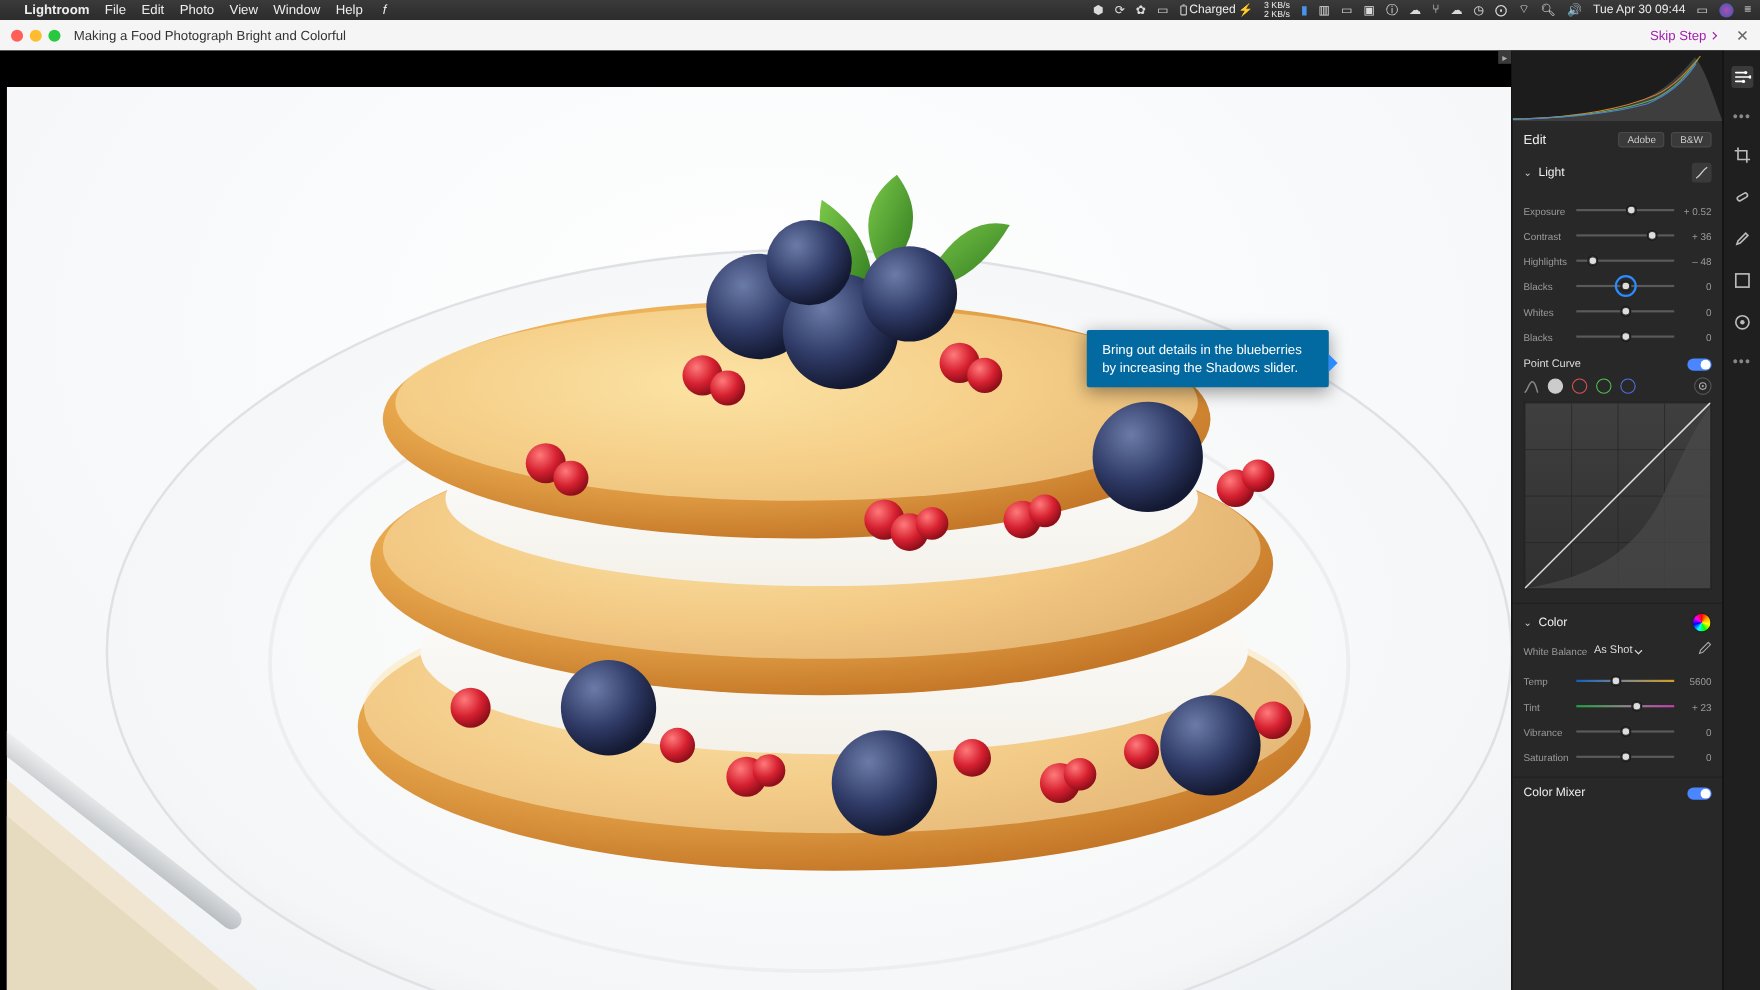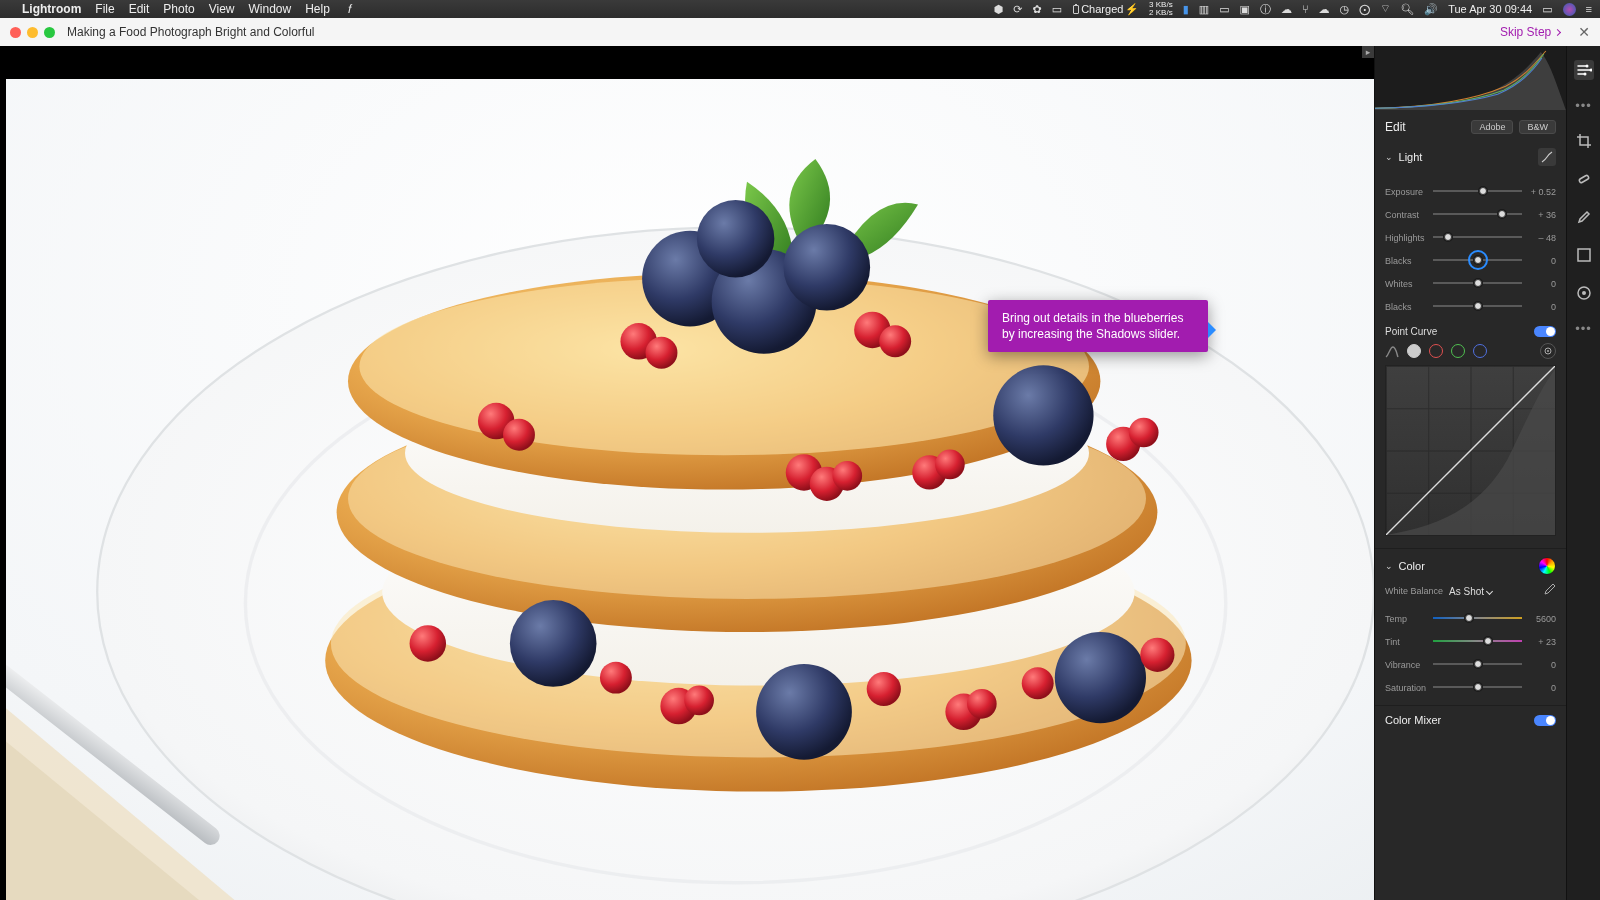--- a/index.html
+++ b/index.html
@@ -94,21 +94,21 @@
   .curvebox svg{position:absolute;inset:0;}
   .toggle{width:22px;height:11px;background:#4a86ff;border-radius:6px;position:relative;}
   .toggle::after{content:"";position:absolute;right:1px;top:1px;width:9px;height:9px;background:#fff;border-radius:50%;}
   
   .wb-row{display:flex;align-items:center;gap:6px;margin-bottom:2px;}
   .wb-row .lbl{color:var(--txt-dim);font-size:9px;}
   .wb-row .drop{color:#ddd;display:flex;align-items:center;gap:3px;font-size:10px;}
   .eyedrop{margin-left:auto;color:#aaa;}
   .colorring{width:18px;height:18px;border-radius:50%;background:conic-gradient(red,orange,yellow,lime,cyan,blue,magenta,red);border:1px solid #222;}
   
-  .tip{position:absolute;background:#a21caf;color:#fff;font-size:12px;line-height:16px;padding:10px 14px;border-radius:2px;max-width:220px;box-shadow:0 4px 16px rgba(0,0,0,.4);}
+  .tip{position:absolute;background:#0369a1;color:#fff;font-size:12px;line-height:16px;padding:10px 14px;border-radius:2px;max-width:220px;box-shadow:0 4px 16px rgba(0,0,0,.4);}
   .tip::after{content:"";position:absolute;right:-8px;top:22px;border:8px solid transparent;border-left-color:#2a8cff;border-right:none;}
   .chev{display:inline-block;transform:rotate(-45deg);border:solid currentColor;border-width:0 1px 1px 0;padding:2px;}
   .chevdown{transform:rotate(45deg);}
 </style>
 </head>
 <body>
 
 <div class="menubar">
   <span class="apple"></span>
   <span class="appname">Lightroom</span>

